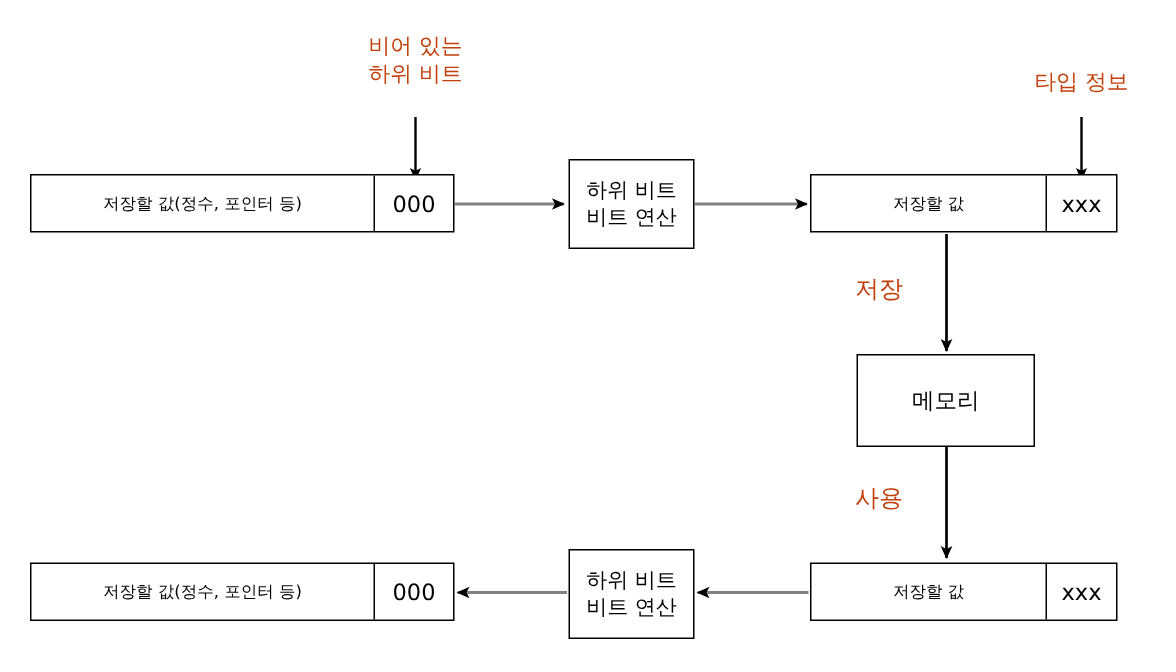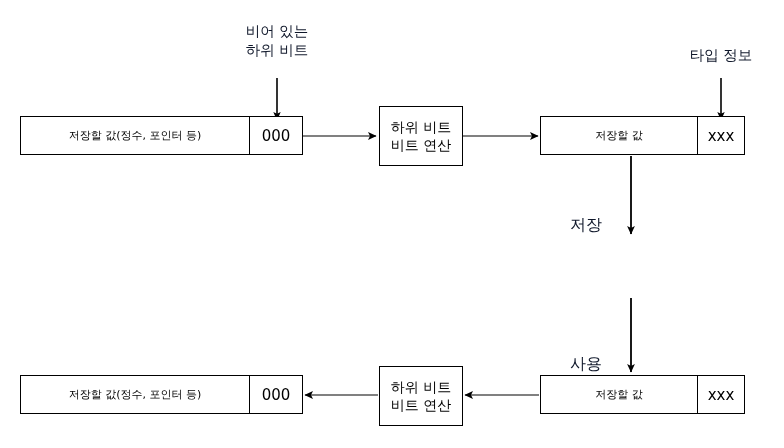--- a/index.html
+++ b/index.html
@@ -70,25 +70,24 @@
   }
   .node-plain {
     font-size: 15px;
   }
   .free-label {
     position: absolute;
     text-align: center;
     font-size: 14.5px;
     line-height: 1.3;
     white-space: nowrap;
-    color: #0f172a;
+    color: #c2410c;
   }
   .free-label.big {
     font-size: 16px;
-    margin-top: 32px;
   }
   .lbl-line { display: block; }
 </style>
 </head>
 <body>
 
 <div id="diagram-root">
 
   <svg class="connector-layer" viewBox="0 0 784 448" width="784" height="448">
     <defs>
@@ -138,20 +137,23 @@
   <div class="node node-two-line" style="left:379px; top:106px; width:84px; height:60px;">
     <span class="lbl-line">하위 비트</span>
     <span class="lbl-line">비트 연산</span>
   </div>
 
   <div class="node node-split" style="left:540px; top:116px; width:205px; height:39px;">
     <div class="cell-main">저장할 값</div>
     <div class="cell-tag" style="width:46px;">xxx</div>
   </div>
 
+  <div class="node node-plain" style="left:571px; top:236px; width:119px; height:62px;">
+    <span>메모리</span>
+  </div>
 
   <div class="node node-split" style="left:540px; top:375px; width:205px; height:39px;">
     <div class="cell-main">저장할 값</div>
     <div class="cell-tag" style="width:46px;">xxx</div>
   </div>
 
   <div class="node node-two-line" style="left:379px; top:366px; width:84px; height:60px;">
     <span class="lbl-line">하위 비트</span>
     <span class="lbl-line">비트 연산</span>
   </div>

